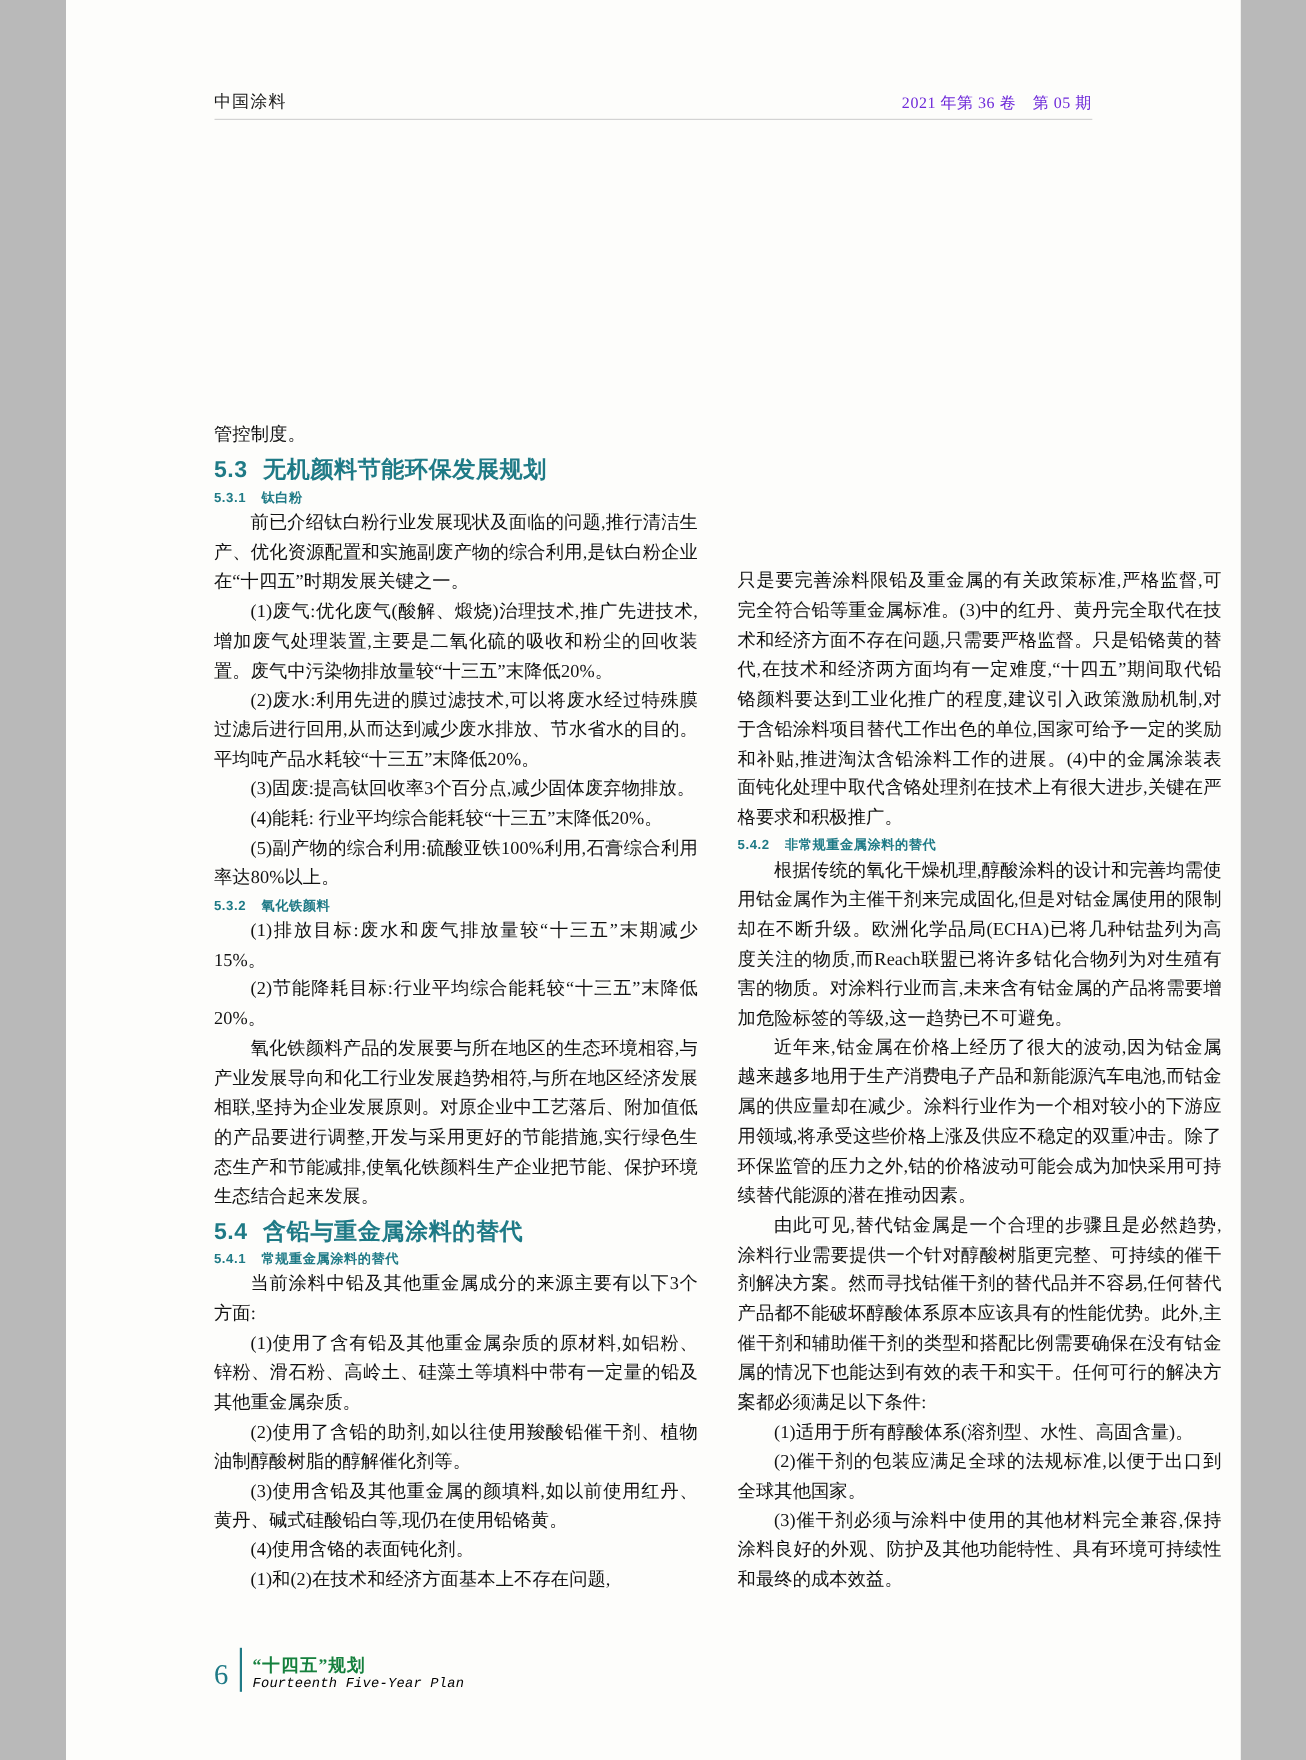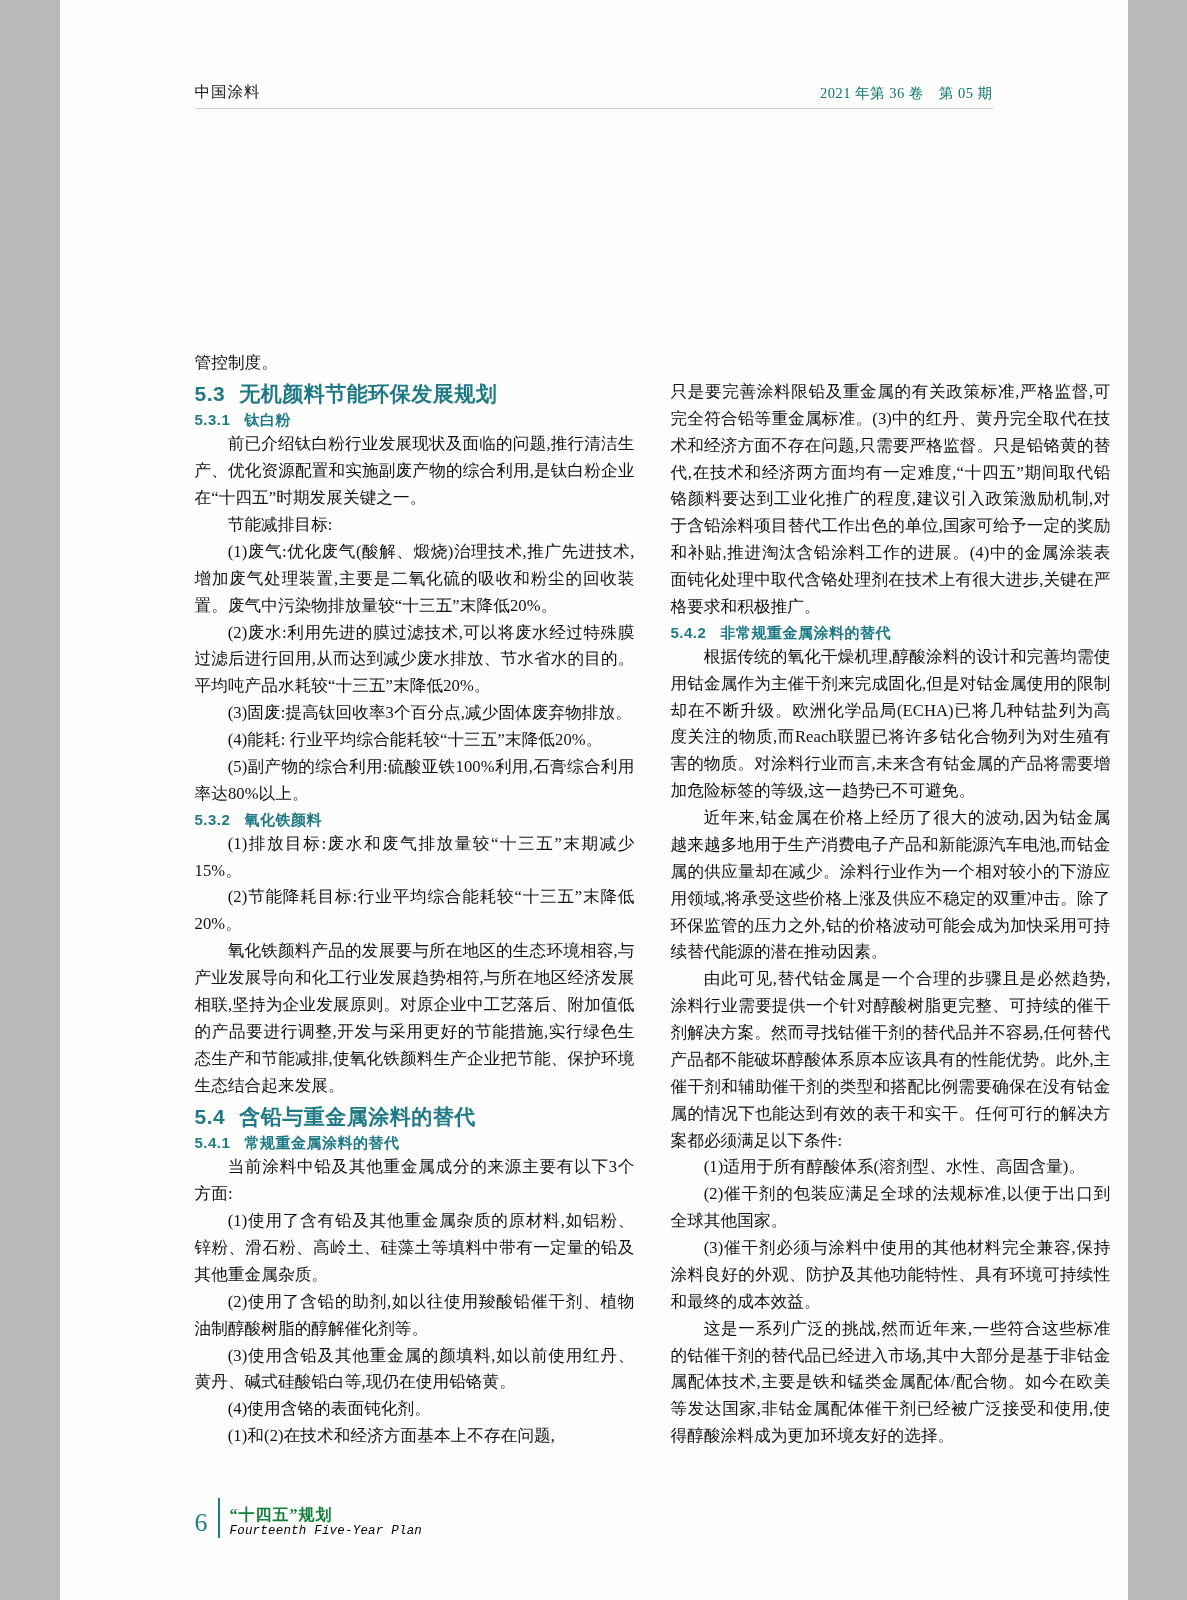--- a/index.html
+++ b/index.html
@@ -26,21 +26,21 @@
     display: flex;
     justify-content: space-between;
     align-items: flex-end;
     font-size: 15.5px;
     letter-spacing: 1px;
   }
   .header .left {
     color: #1a1a1a;
   }
   .header .right {
-    color: #0f766e;
+    color: #6d28d9;
     font-size: 14.5px;
     letter-spacing: 0.5px;
   }
   .header-rule {
     position: absolute;
     top: 108px;
     left: 135px;
     right: 135px;
     height: 1px;
     background: #cfcfcf;
@@ -72,21 +72,21 @@
     margin: 4px 0 2px 0;
     font-size: 21px;
     font-weight: bold;
     color: #1f7a86;
     font-family: "Liberation Sans", sans-serif;
     letter-spacing: 0.5px;
   }
   h3.sec .num { margin-right: 14px; }
   h4.subsec {
     margin: 3px 0 1px 0;
-    font-size: 15px;
+    font-size: 12px;
     font-weight: bold;
     color: #1f7a86;
     font-family: "Liberation Sans", sans-serif;
     letter-spacing: 0.5px;
   }
   h4.subsec .num { margin-right: 14px; }
   .footer {
     position: absolute;
     left: 135px;
     bottom: 62px;
@@ -131,21 +131,20 @@
     <div class="right">2021 年第 36 卷　第 05 期</div>
   </div>
   <div class="header-rule"></div>
 
   <div class="columns">
     <div class="col" id="col-left">
         <p>管控制度。</p>
         <h3 class="sec"><span class="num">5.3</span><span>无机颜料节能环保发展规划</span></h3>
         <h4 class="subsec"><span class="num">5.3.1</span><span>钛白粉</span></h4>
         <p class="indent">前已介绍钛白粉行业发展现状及面临的问题,推行清洁生产、优化资源配置和实施副废产物的综合利用,是钛白粉企业在“十四五”时期发展关键之一。</p>
-        <p class="indent">节能减排目标:</p>
         <p class="indent">(1)废气:优化废气(酸解、煅烧)治理技术,推广先进技术,增加废气处理装置,主要是二氧化硫的吸收和粉尘的回收装置。废气中污染物排放量较“十三五”末降低20%。</p>
         <p class="indent">(2)废水:利用先进的膜过滤技术,可以将废水经过特殊膜过滤后进行回用,从而达到减少废水排放、节水省水的目的。平均吨产品水耗较“十三五”末降低20%。</p>
         <p class="indent">(3)固废:提高钛回收率3个百分点,减少固体废弃物排放。</p>
         <p class="indent">(4)能耗: 行业平均综合能耗较“十三五”末降低20%。</p>
         <p class="indent">(5)副产物的综合利用:硫酸亚铁100%利用,石膏综合利用率达80%以上。</p>
         <h4 class="subsec"><span class="num">5.3.2</span><span>氧化铁颜料</span></h4>
         <p class="indent">(1)排放目标:废水和废气排放量较“十三五”末期减少15%。</p>
         <p class="indent">(2)节能降耗目标:行业平均综合能耗较“十三五”末降低20%。</p>
         <p class="indent">氧化铁颜料产品的发展要与所在地区的生态环境相容,与产业发展导向和化工行业发展趋势相符,与所在地区经济发展相联,坚持为企业发展原则。对原企业中工艺落后、附加值低的产品要进行调整,开发与采用更好的节能措施,实行绿色生态生产和节能减排,使氧化铁颜料生产企业把节能、保护环境生态结合起来发展。</p>
         <h3 class="sec"><span class="num">5.4</span><span>含铅与重金属涂料的替代</span></h3>
@@ -159,21 +158,20 @@
       </div>
     <div class="col" id="col-right">
         <p>只是要完善涂料限铅及重金属的有关政策标准,严格监督,可完全符合铅等重金属标准。(3)中的红丹、黄丹完全取代在技术和经济方面不存在问题,只需要严格监督。只是铅铬黄的替代,在技术和经济两方面均有一定难度,“十四五”期间取代铅铬颜料要达到工业化推广的程度,建议引入政策激励机制,对于含铅涂料项目替代工作出色的单位,国家可给予一定的奖励和补贴,推进淘汰含铅涂料工作的进展。(4)中的金属涂装表面钝化处理中取代含铬处理剂在技术上有很大进步,关键在严格要求和积极推广。</p>
         <h4 class="subsec"><span class="num">5.4.2</span><span>非常规重金属涂料的替代</span></h4>
         <p class="indent">根据传统的氧化干燥机理,醇酸涂料的设计和完善均需使用钴金属作为主催干剂来完成固化,但是对钴金属使用的限制却在不断升级。欧洲化学品局(ECHA)已将几种钴盐列为高度关注的物质,而Reach联盟已将许多钴化合物列为对生殖有害的物质。对涂料行业而言,未来含有钴金属的产品将需要增加危险标签的等级,这一趋势已不可避免。</p>
         <p class="indent">近年来,钴金属在价格上经历了很大的波动,因为钴金属越来越多地用于生产消费电子产品和新能源汽车电池,而钴金属的供应量却在减少。涂料行业作为一个相对较小的下游应用领域,将承受这些价格上涨及供应不稳定的双重冲击。除了环保监管的压力之外,钴的价格波动可能会成为加快采用可持续替代能源的潜在推动因素。</p>
         <p class="indent">由此可见,替代钴金属是一个合理的步骤且是必然趋势,涂料行业需要提供一个针对醇酸树脂更完整、可持续的催干剂解决方案。然而寻找钴催干剂的替代品并不容易,任何替代产品都不能破坏醇酸体系原本应该具有的性能优势。此外,主催干剂和辅助催干剂的类型和搭配比例需要确保在没有钴金属的情况下也能达到有效的表干和实干。任何可行的解决方案都必须满足以下条件:</p>
         <p class="indent">(1)适用于所有醇酸体系(溶剂型、水性、高固含量)。</p>
         <p class="indent">(2)催干剂的包装应满足全球的法规标准,以便于出口到全球其他国家。</p>
         <p class="indent">(3)催干剂必须与涂料中使用的其他材料完全兼容,保持涂料良好的外观、防护及其他功能特性、具有环境可持续性和最终的成本效益。</p>
-        <p class="indent">这是一系列广泛的挑战,然而近年来,一些符合这些标准的钴催干剂的替代品已经进入市场,其中大部分是基于非钴金属配体技术,主要是铁和锰类金属配体/配合物。如今在欧美等发达国家,非钴金属配体催干剂已经被广泛接受和使用,使得醇酸涂料成为更加环境友好的选择。</p>
       </div>
   </div>
 
   <div class="footer">
     <div class="pageno">6</div>
     <div class="footrule"></div>
     <div class="foot-text">
       <div class="cn">“十四五”规划</div>
       <div class="en">Fourteenth Five-Year Plan</div>
     </div>

